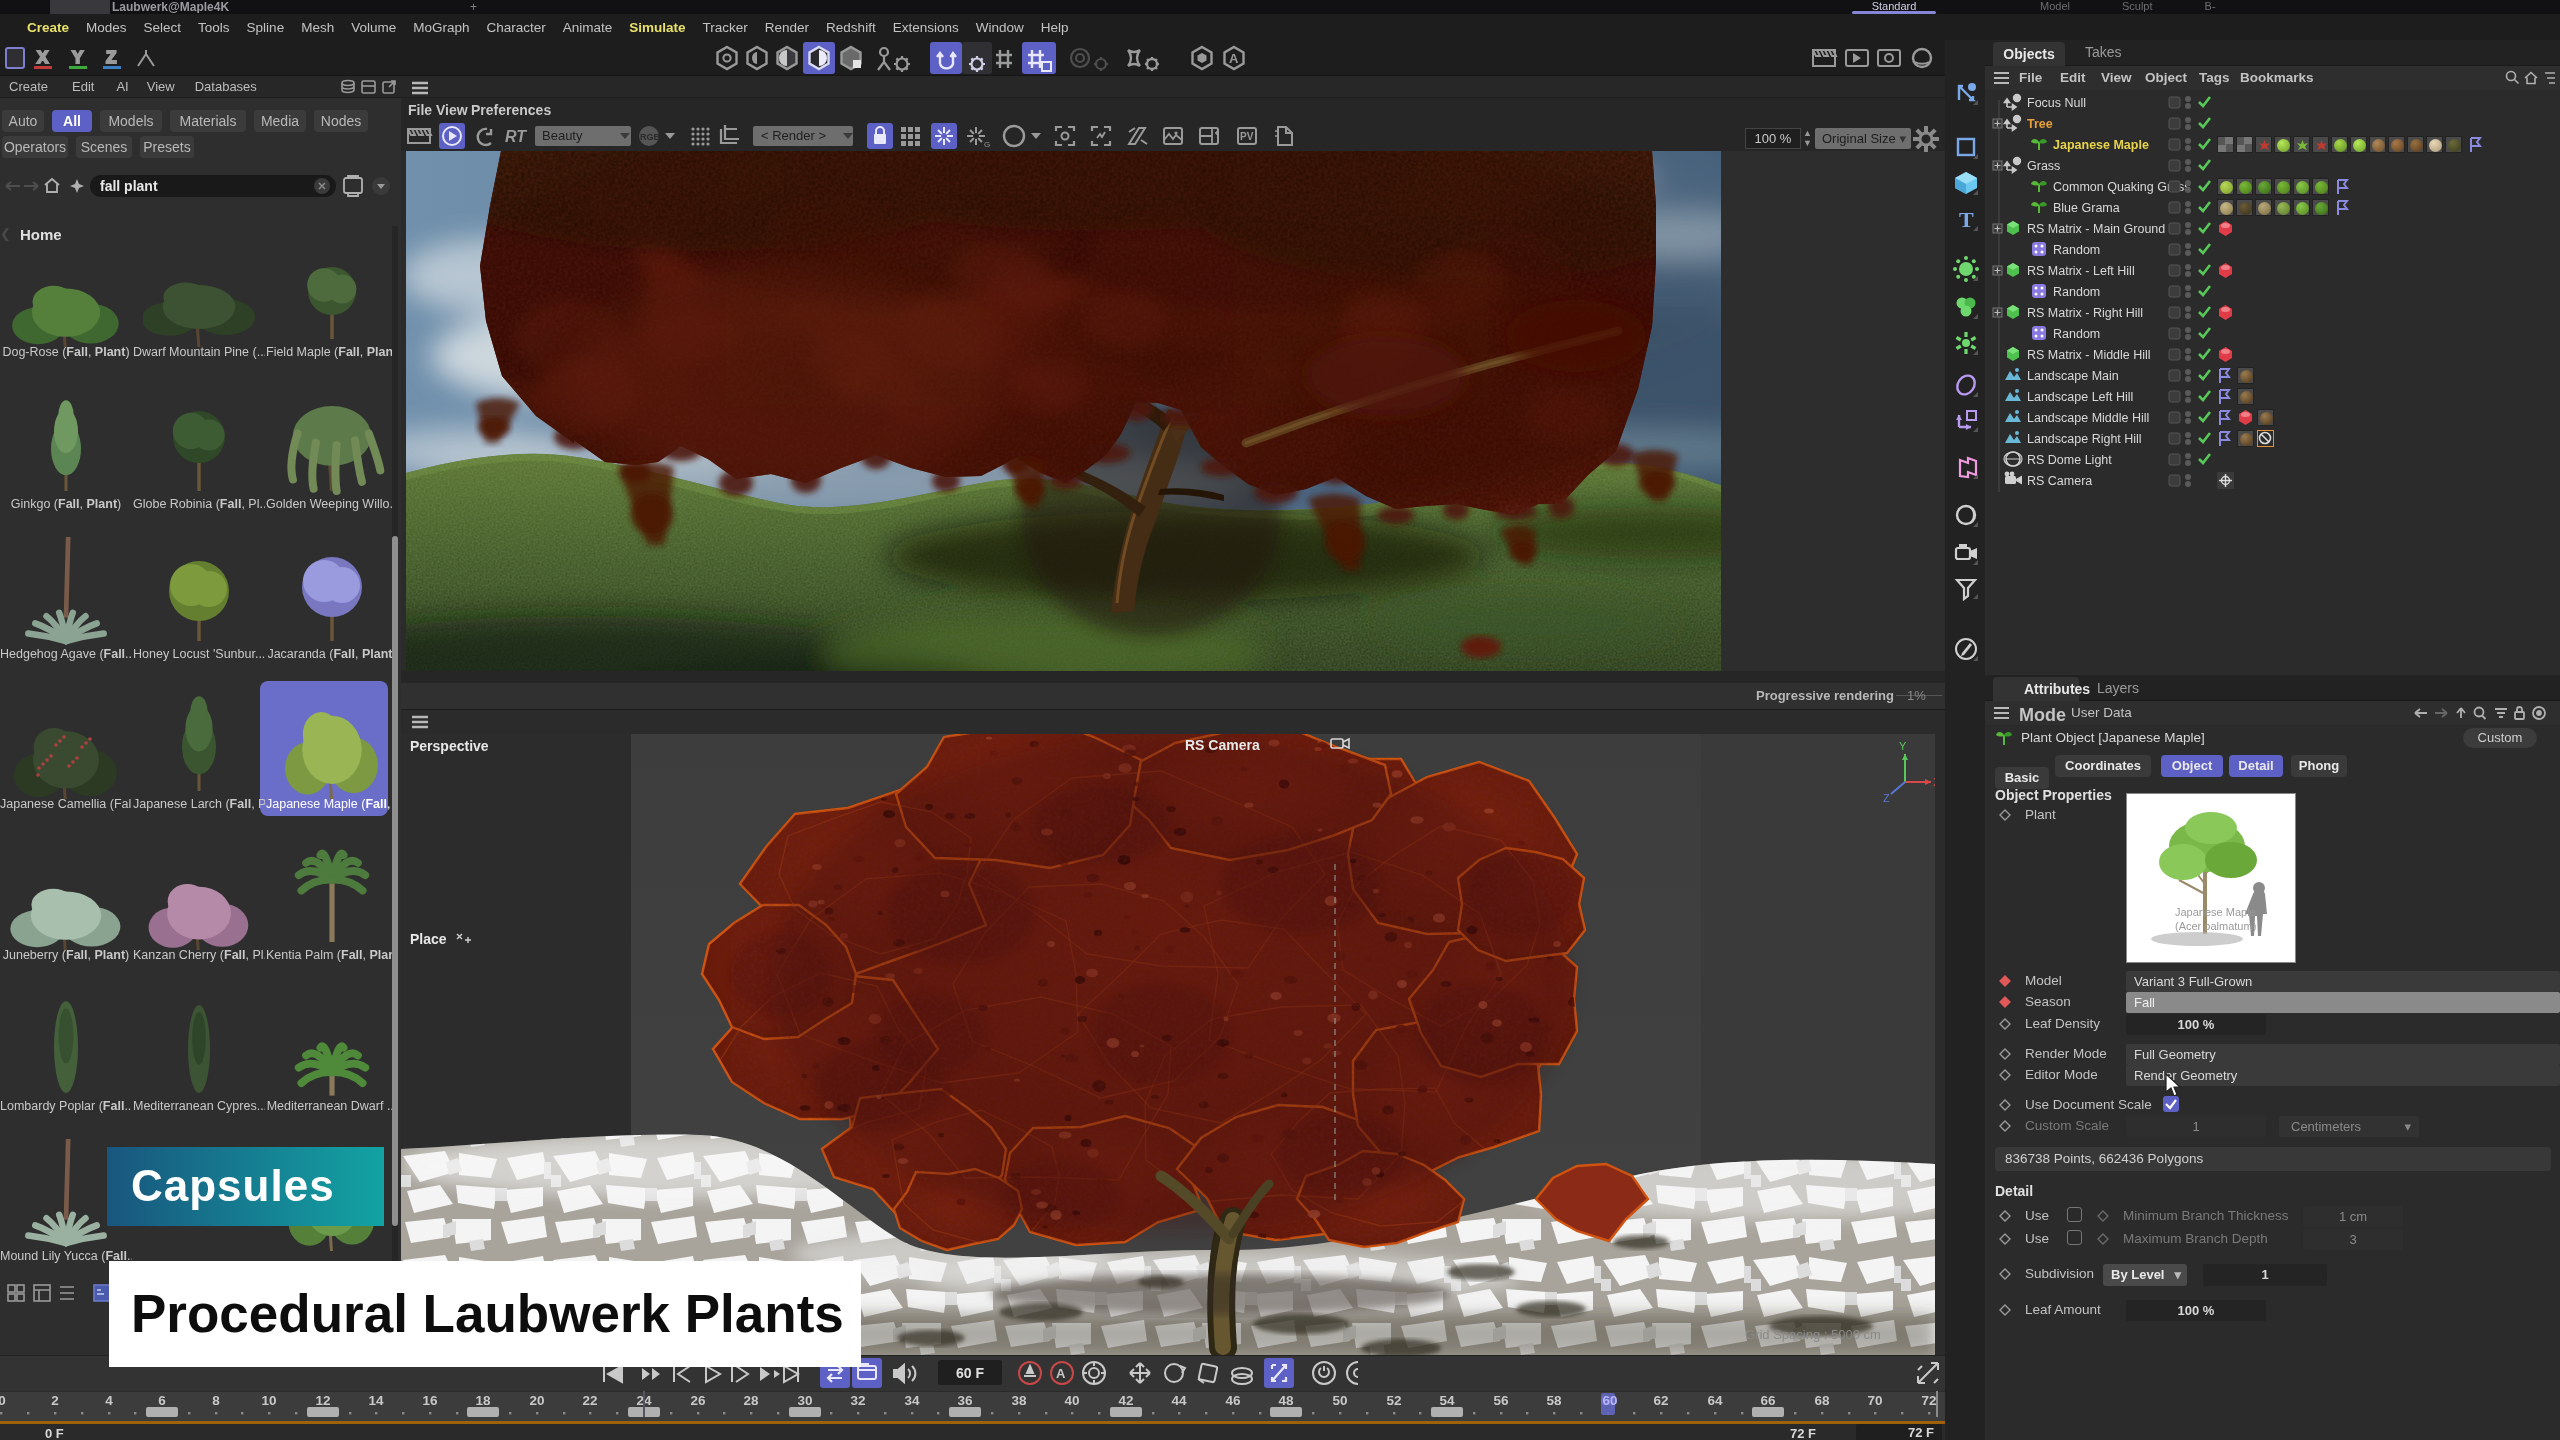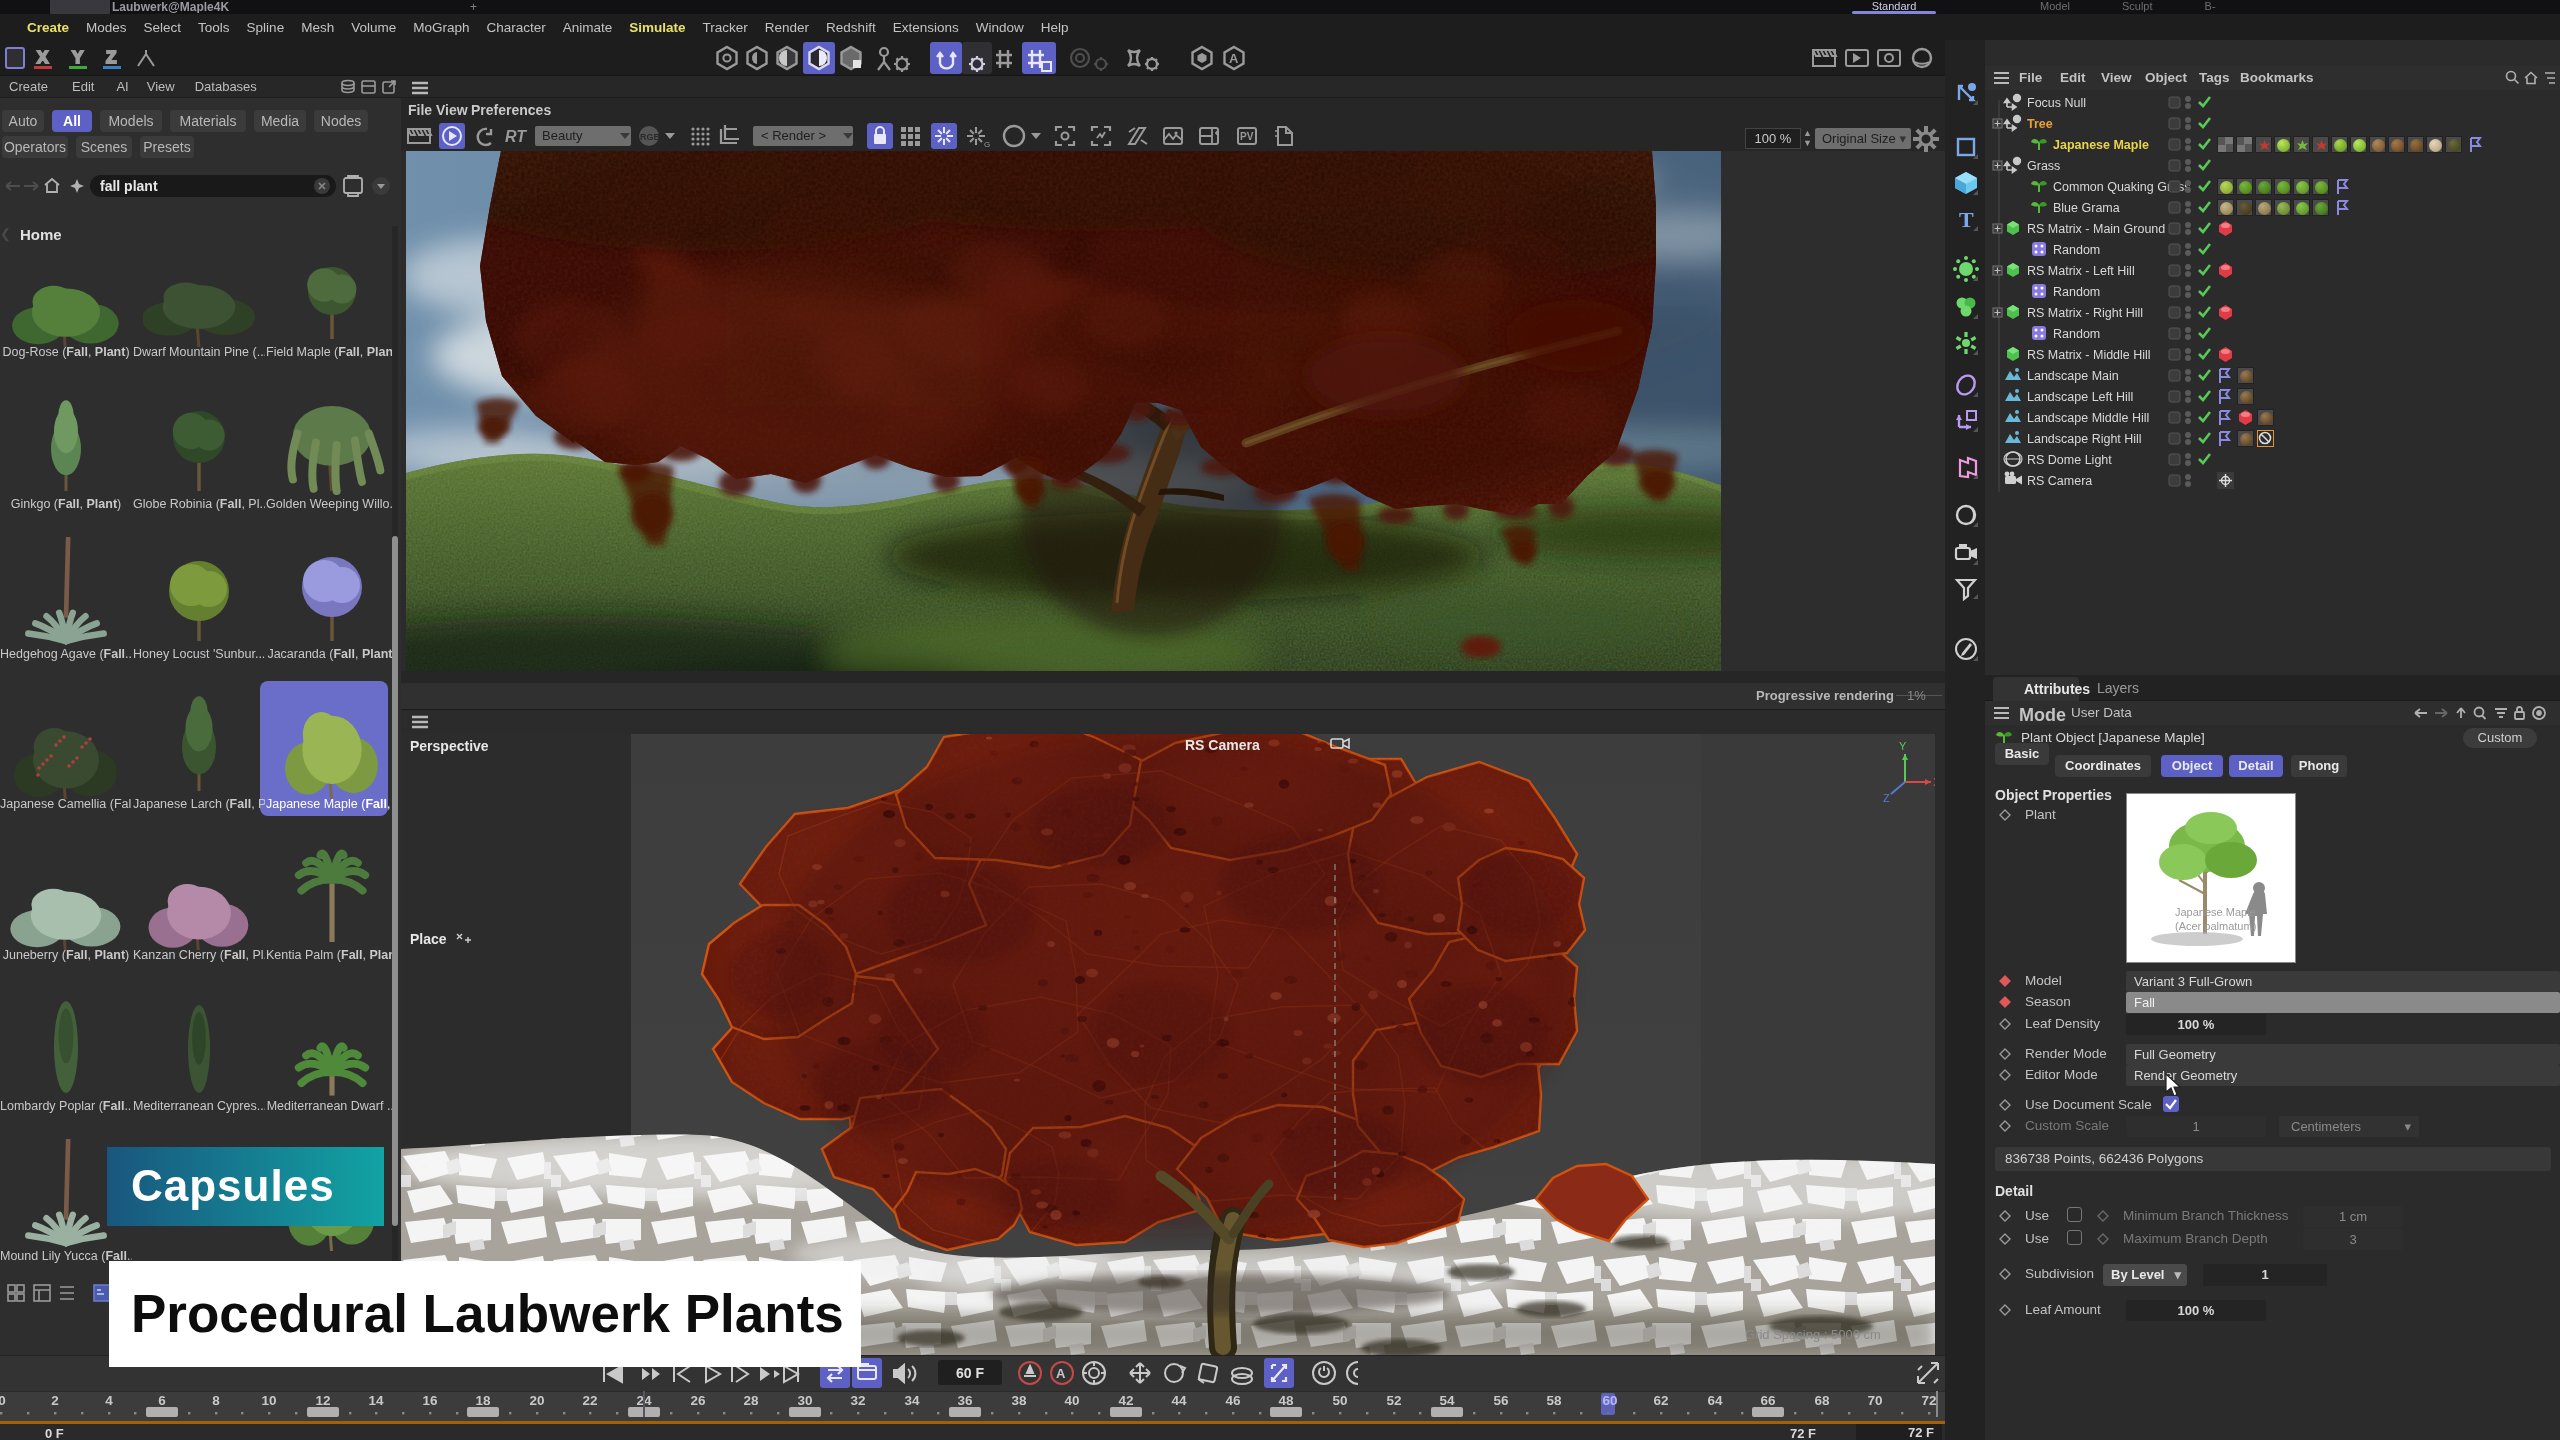--- a/index.html
+++ b/index.html
@@ -1218,20 +1218,24 @@
         <path d="M27,27 l-5,0 5,-5 z" fill="#555"></path>
       </svg>
       <svg class="abs" style="left:6px;top:594px;" width="30" height="30" viewBox="0 0 30 30">
         <circle cx="15" cy="15" r="10" stroke="#d0d0d0" stroke-width="2" fill="none"></circle>
         <path d="M11,19 L19,9 l2,2 -8,10 -3,1 z" fill="#d0d0d0"></path>
         <path d="M27,27 l-5,0 5,-5 z" fill="#555"></path>
       </svg>
     </div>
 
   <div class="abs" id="objects" style="left:1985px;top:40px;width:575px;height:635px;background:#2b2b2b;">
+      <div class="abs" style="left:0;top:0;width:575px;height:26px;background:#222;border-bottom:1px solid #1a1a1a;">
+        <div class="abs" style="left:8px;top:2px;width:72px;height:24px;background:#333;border-radius:4px 4px 0 0;color:#e8e8e8;font-size:14px;font-weight:bold;text-align:center;line-height:24px;">Objects</div>
+        <div class="abs" style="left:100px;top:4px;color:#9a9a9a;font-size:14px;">Takes</div>
+      </div>
       <div class="abs" style="left:0;top:26px;width:575px;height:24px;background:#2e2e2e;">
         <svg class="abs" style="left:8px;top:5px;" width="18" height="14" viewBox="0 0 18 14">
           <path d="M1 2 h15 M1 7 h15 M1 12 h15" stroke="#b8b8b8" stroke-width="2.2"></path>
         </svg>
         <span class="abs" style="left:34px;top:4px;color:#c3c3c3;font-size:13.5px;font-weight:bold;">File</span>
         <span class="abs" style="left:75px;top:4px;color:#c3c3c3;font-size:13.5px;font-weight:bold;">Edit</span>
         <span class="abs" style="left:116px;top:4px;color:#c3c3c3;font-size:13.5px;font-weight:bold;">View</span>
         <span class="abs" style="left:160px;top:4px;color:#c3c3c3;font-size:13.5px;font-weight:bold;">Object</span>
         <span class="abs" style="left:214px;top:4px;color:#c3c3c3;font-size:13.5px;font-weight:bold;">Tags</span>
         <span class="abs" style="left:255px;top:4px;color:#c3c3c3;font-size:13.5px;font-weight:bold;">Bookmarks</span>
@@ -1609,21 +1613,21 @@
       </div>
       <div class="abs" style="left:10px;top:53px;width:560px;height:22px;">
         <svg class="abs" style="left:0;top:1px;" width="18" height="18">
           <path d="M9,16 V6" stroke="#58b838" stroke-width="2"></path>
           <path d="M9,6 C7,2 2,2 1,6 C4,8 8,8 9,6 Z" fill="#58b838"></path>
           <path d="M9,6 C11,2 16,2 17,6 C14,8 10,8 9,6 Z" fill="#3a9828"></path>
         </svg>
         <span class="abs" style="left:26px;top:2px;color:#d8d8d8;font-size:13.5px;">Plant Object [Japanese Maple]</span>
         <span class="abs" style="left:468px;top:0px;width:74px;height:20px;background:#3c3c3c;border-radius:10px;color:#d0d0d0;font-size:13px;text-align:center;line-height:20px;">Custom</span>
       </div>
-      <div class="abs" style="left:10px;top:68px;width:54px;height:22px;background:#3a3a3a;border-radius:4px;color:#e8e8e8;font-size:13px;font-weight:bold;text-align:center;line-height:22px;">Basic</div>
+      <div class="abs" style="left:10px;top:92px;width:54px;height:22px;background:#3a3a3a;border-radius:4px;color:#e8e8e8;font-size:13px;font-weight:bold;text-align:center;line-height:22px;">Basic</div>
       <div class="abs" style="left:70px;top:80px;width:96px;height:22px;background:#3a3a3a;border-radius:4px;color:#e8e8e8;font-size:13px;font-weight:bold;text-align:center;line-height:22px;">Coordinates</div>
       <div class="abs" style="left:176px;top:80px;width:62px;height:22px;background:#5d60c4;border-radius:4px;color:#e8e8e8;font-size:13px;font-weight:bold;text-align:center;line-height:22px;">Object</div>
       <div class="abs" style="left:244px;top:80px;width:54px;height:22px;background:#5d60c4;border-radius:4px;color:#e8e8e8;font-size:13px;font-weight:bold;text-align:center;line-height:22px;">Detail</div>
       <div class="abs" style="left:306px;top:80px;width:56px;height:22px;background:#3a3a3a;border-radius:4px;color:#e8e8e8;font-size:13px;font-weight:bold;text-align:center;line-height:22px;">Phong</div>
       <div class="abs" style="left:10px;top:112px;color:#e0e0e0;font-size:14px;font-weight:bold;">Object Properties</div>
       <svg class="abs" style="left:14px;top:134px;" width="12" height="12">
         <path d="M6,1 L11,6 L6,11 L1,6 Z" fill="none" stroke="#9a9a9a" stroke-width="1.4"></path>
       </svg>
       <span class="abs" style="left:40px;top:132px;color:#c3c3c3;font-size:13.5px;">Plant</span>
       <span class="abs" style="left:174px;top:131px;color:#c3c3c3;font-size:14px;">❯</span>

